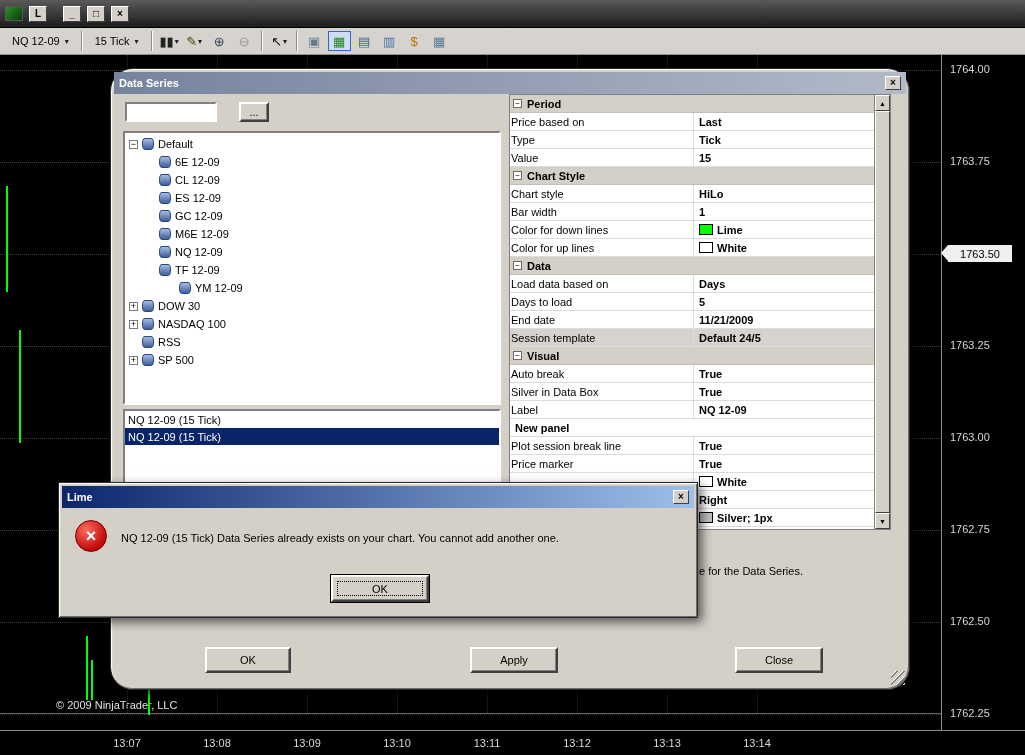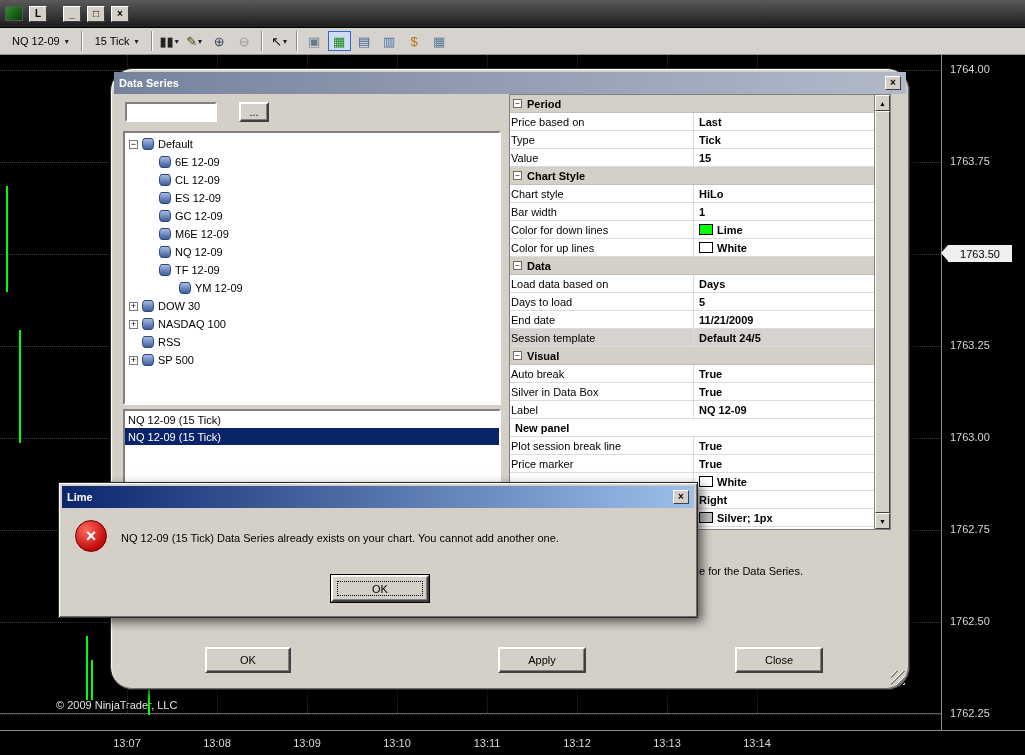--- a/index.html
+++ b/index.html
@@ -108,21 +108,21 @@
   .swatch { width:14px; height:11px; border:1px solid #000; display:inline-block; flex:0 0 14px; }
   #pg-scroll { position:absolute; right:0; top:0; width:16px; height:100%; background:#e8e6e0; border-left:1px solid #808080; }
   .sb-btn { position:absolute; left:0; width:15px; height:16px; background:#d4d0c8; border:1px solid; border-color:#fff #404040 #404040 #fff; font-size:7px; display:flex; align-items:center; justify-content:center; }
   .sb-up { top:0; } .sb-down { bottom:0; }
   .sb-thumb { position:absolute; left:0; top:16px; width:15px; height:calc(100% - 32px); background:#d4d0c8; border:1px solid; border-color:#fff #404040 #404040 #fff; }
 
   #desc-panel { position:absolute; left:398px; top:470px; width:382px; height:84px; }
   .desc-text { position:absolute; left:190px; top:26px; }
 
   #ds-ok { left:94px; top:578px; width:86px; height:26px; }
-  #ds-apply { left:359px; top:578px; width:88px; height:26px;margin-left:28px; }
+  #ds-apply { left:359px; top:578px; width:88px; height:26px; }
   #ds-close { left:624px; top:578px; width:88px; height:26px; }
   .grip { position:absolute; right:4px; bottom:4px; width:14px; height:14px;
     background:repeating-linear-gradient(135deg, transparent 0 3px, #fff 3px 4px, #808080 4px 5px); }
 
   
   #err-dialog { left:58px; top:482px; width:640px; height:136px; z-index:10; }
   .err-icon {
     position:absolute; left:16px; top:37px; width:32px; height:32px; border-radius:50%;
     background:radial-gradient(circle at 35% 30%, #ff6a5e, #c00a0a 70%); border:1px solid #7a0000;
     color:#fff; font-weight:bold; font-size:18px; display:flex; align-items:center; justify-content:center;

